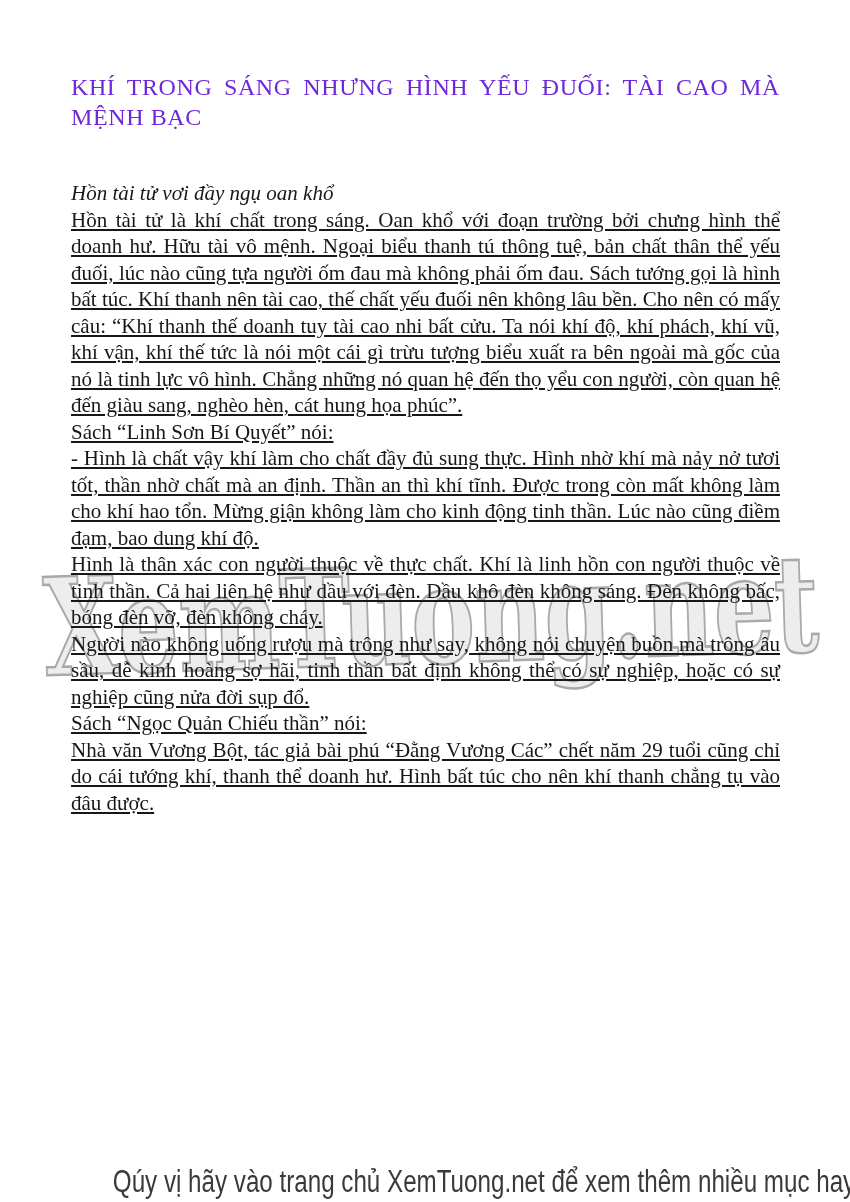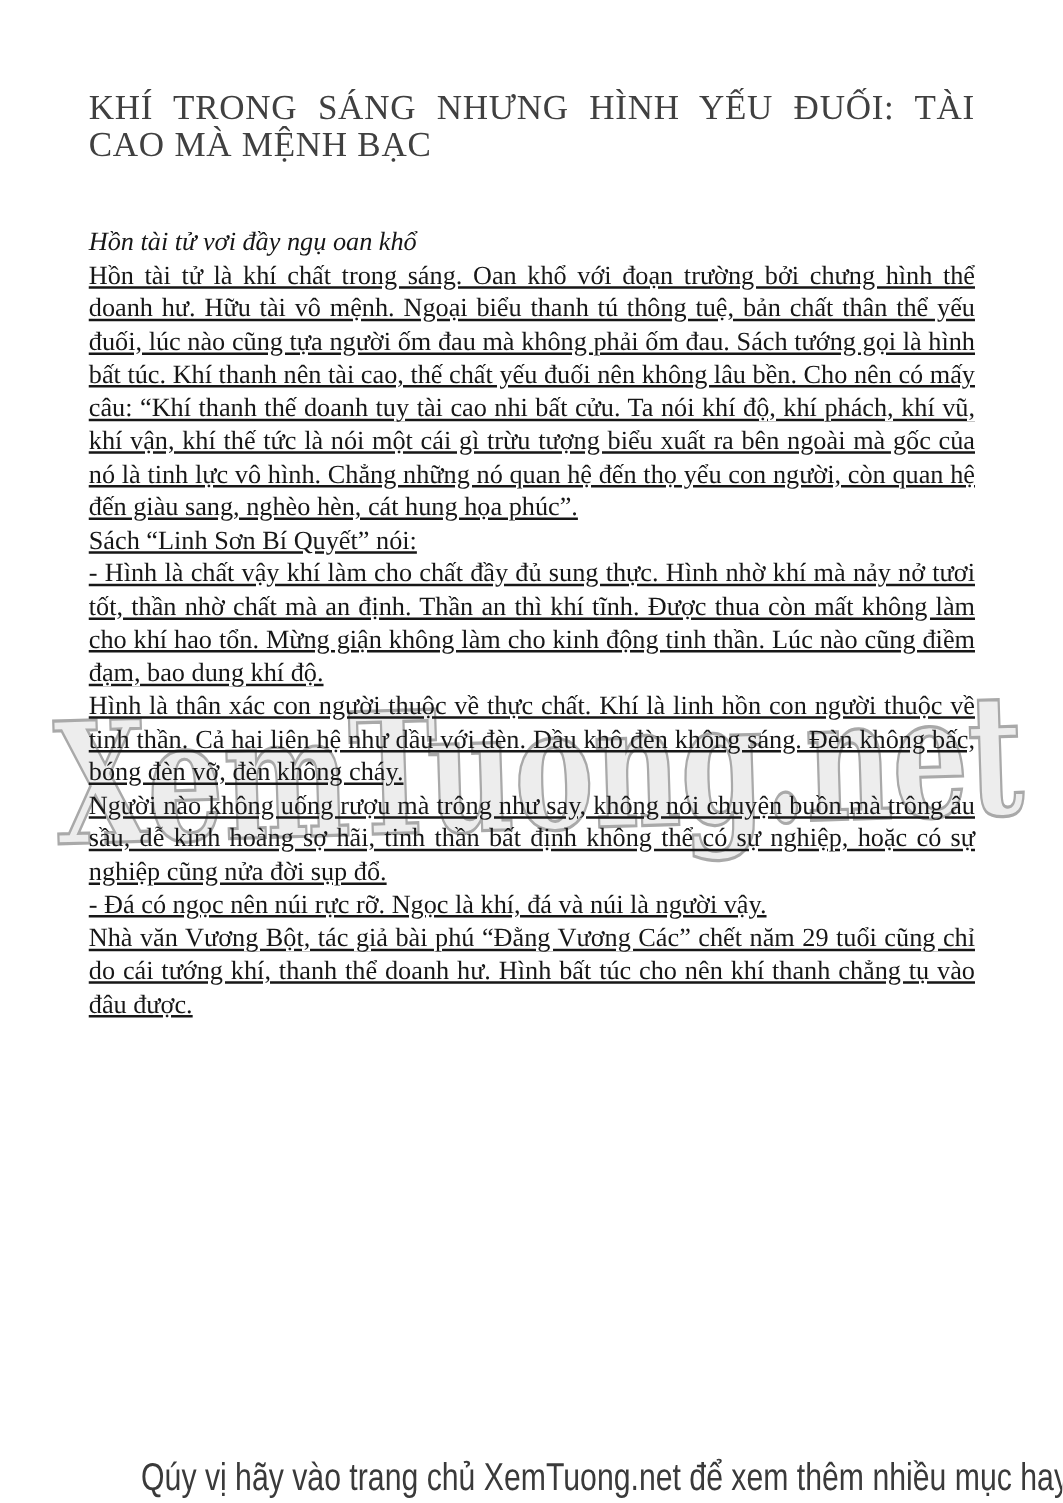--- a/index.html
+++ b/index.html
@@ -37,25 +37,25 @@
     position: absolute;
     left: 71px;
     top: 72px;
     width: 709px;
     z-index: 1;
     color: #171717;
     font-size: 21px;
     line-height: 26.5px;
   }
   .heading {
-    font-size: 28px;
+    font-size: 24px;
     line-height: 30px;
     font-weight: normal;
     letter-spacing: 0.6px;
-    color: #404040;
+    color: #6d28d9;
     text-align: justify;
     margin: 0 0 22px 0;
   }
   .poem-line {
     font-style: italic;
     margin-top: 48px;
   }
   .content p {
     margin: 0;
     text-align: justify;
@@ -89,24 +89,24 @@
     <text x="8" y="135" textLength="775" lengthAdjust="spacingAndGlyphs">XemTuong.net</text>
   </svg>
 
   <div class="content">
     <h1 class="heading">KHÍ TRONG SÁNG NHƯNG HÌNH YẾU ĐUỐI: TÀI CAO MÀ MỆNH BẠC</h1>
 
     <div class="poem-line">Hồn tài tử vơi đầy ngụ oan khổ</div>
 
     <p>Hồn tài tử là khí chất trong sáng. Oan khổ với đoạn trường bởi chưng hình thể doanh hư. Hữu tài vô mệnh. Ngoại biểu thanh tú thông tuệ, bản chất thân thể yếu đuối, lúc nào cũng tựa người ốm đau mà không phải ốm đau. Sách tướng gọi là hình bất túc. Khí thanh nên tài cao, thế chất yếu đuối nên không lâu bền. Cho nên có mấy câu: “Khí thanh thế doanh tuy tài cao nhi bất cửu. Ta nói khí độ, khí phách, khí vũ, khí vận, khí thế tức là nói một cái gì trừu tượng biểu xuất ra bên ngoài mà gốc của nó là tinh lực vô hình. Chẳng những nó quan hệ đến thọ yểu con người, còn quan hệ đến giàu sang, nghèo hèn, cát hung họa phúc”.</p>
     <p>Sách “Linh Sơn Bí Quyết” nói:</p>
-    <p>- Hình là chất vậy khí làm cho chất đầy đủ sung thực. Hình nhờ khí mà nảy nở tươi tốt, thần nhờ chất mà an định. Thần an thì khí tĩnh. Được thua còn mất không làm cho khí hao tổn. Mừng giận không làm cho kinh động tinh thần. Lúc nào cũng điềm đạm, bao dung khí độ.</p>
+    <p>- Hình là chất vậy khí làm cho chất đầy đủ sung thực. Hình nhờ khí mà nảy nở tươi tốt, thần nhờ chất mà an định. Thần an thì khí tĩnh. Được trong còn mất không làm cho khí hao tổn. Mừng giận không làm cho kinh động tinh thần. Lúc nào cũng điềm đạm, bao dung khí độ.</p>
     <p>Hình là thân xác con người thuộc về thực chất. Khí là linh hồn con người thuộc về tinh thần. Cả hai liên hệ như dầu với đèn. Dầu khô đèn không sáng. Đèn không bấc, bóng đèn vỡ, đèn không cháy.</p>
     <p>Người nào không uống rượu mà trông như say, không nói chuyện buồn mà trông âu sầu, dễ kinh hoàng sợ hãi, tinh thần bất định không thể có sự nghiệp, hoặc có sự nghiệp cũng nửa đời sụp đổ.</p>
-    <p>- Đá có ngọc nên núi rực rỡ. Ngọc là khí, đá và núi là người vậy.</p>
+    <p>Sách “Ngọc Quản Chiếu thần” nói:</p>
     <p>Nhà văn Vương Bột, tác giả bài phú “Đằng Vương Các” chết năm 29 tuổi cũng chỉ do cái tướng khí, thanh thể doanh hư. Hình bất túc cho nên khí thanh chẳng tụ vào đâu được.</p>
   </div>
 
   <div class="footer">
     <span>Qúy vị hãy vào trang chủ XemTuong.net để xem thêm nhiều mục hay khác</span>
   </div>
 
 </div>
 
 </body></html>

